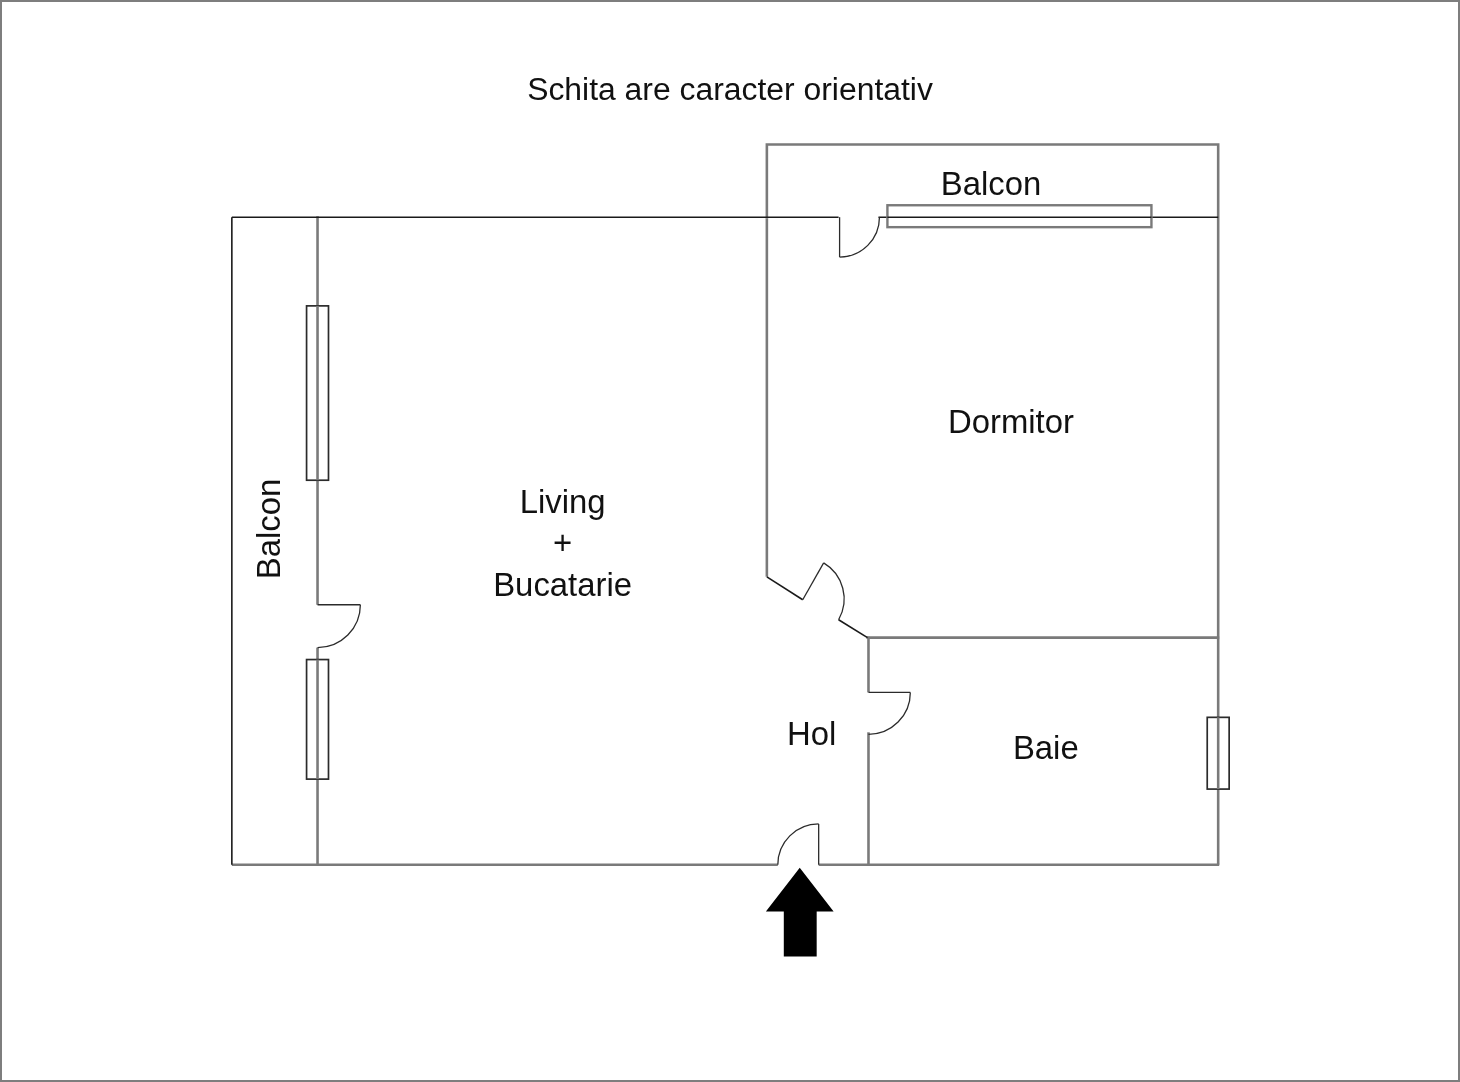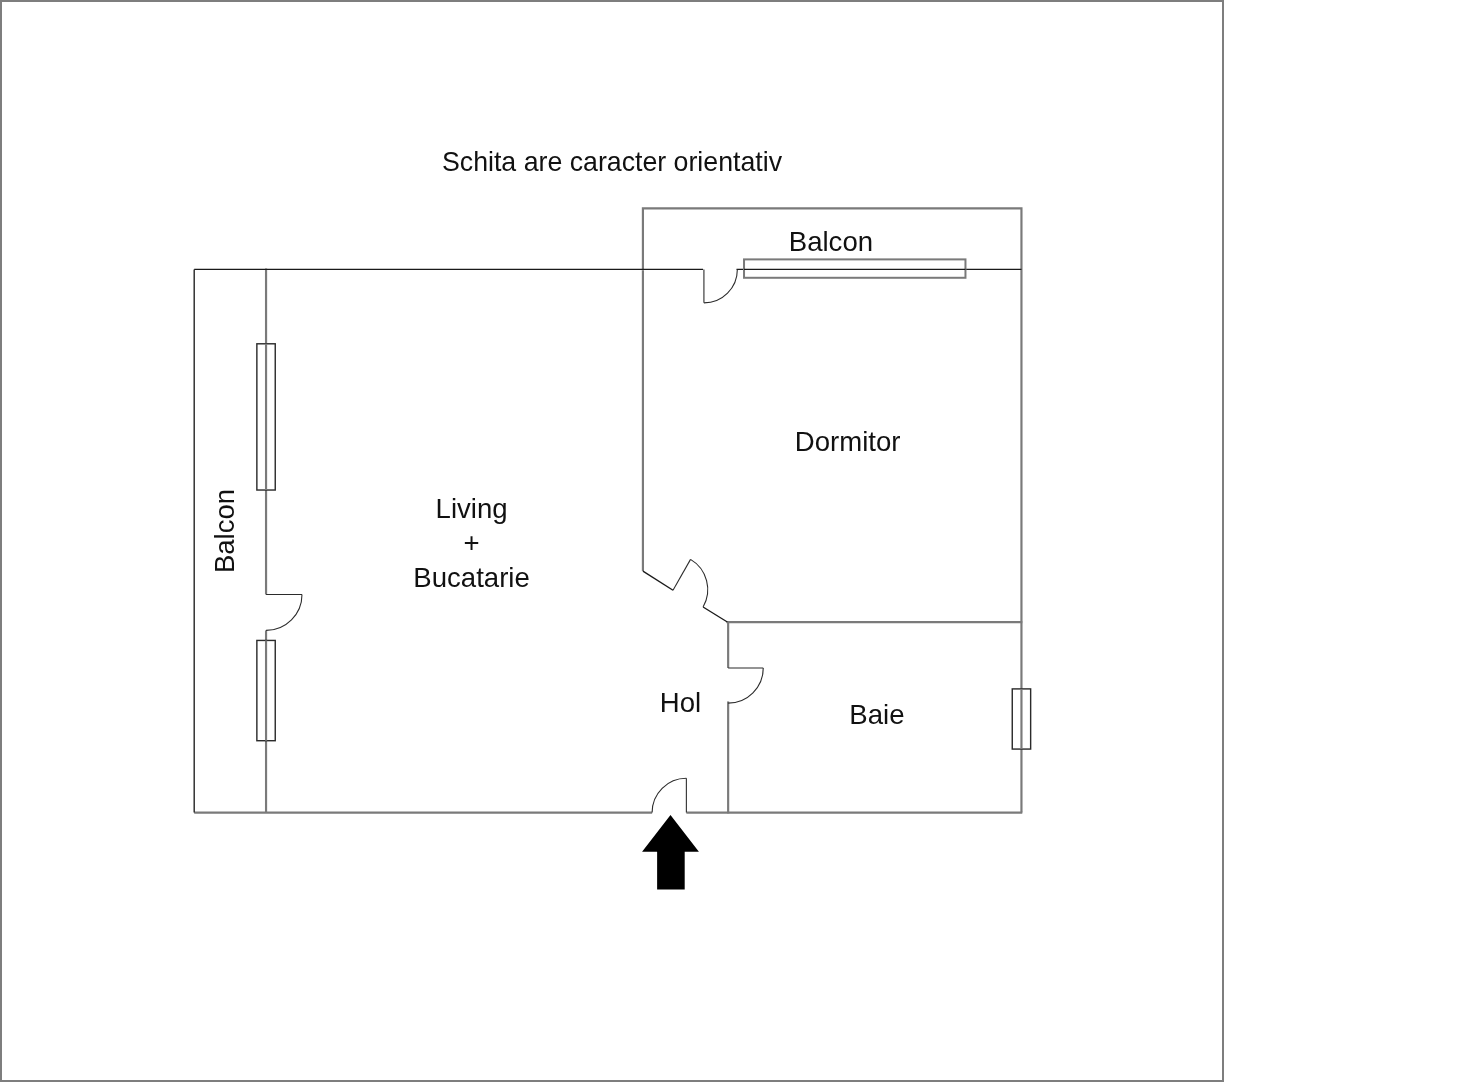--- a/index.html
+++ b/index.html
@@ -3,21 +3,21 @@
 <meta charset="utf-8">
 <style>
   html, body {
     margin: 0;
     padding: 0;
     background: #ffffff;
     font-family: "Liberation Sans", sans-serif;
   }
   .canvas {
     position: relative;
-    width: 1224px;
+    width: 1460px;
     height: 1082px;
     background: var(--background, #fff);
     box-sizing: border-box;
     border: 2px solid var(--page-border, #7e7e7e);
     overflow: hidden;
   }
   svg.plan {
     position: absolute;
     left: 0;
     top: 0;

